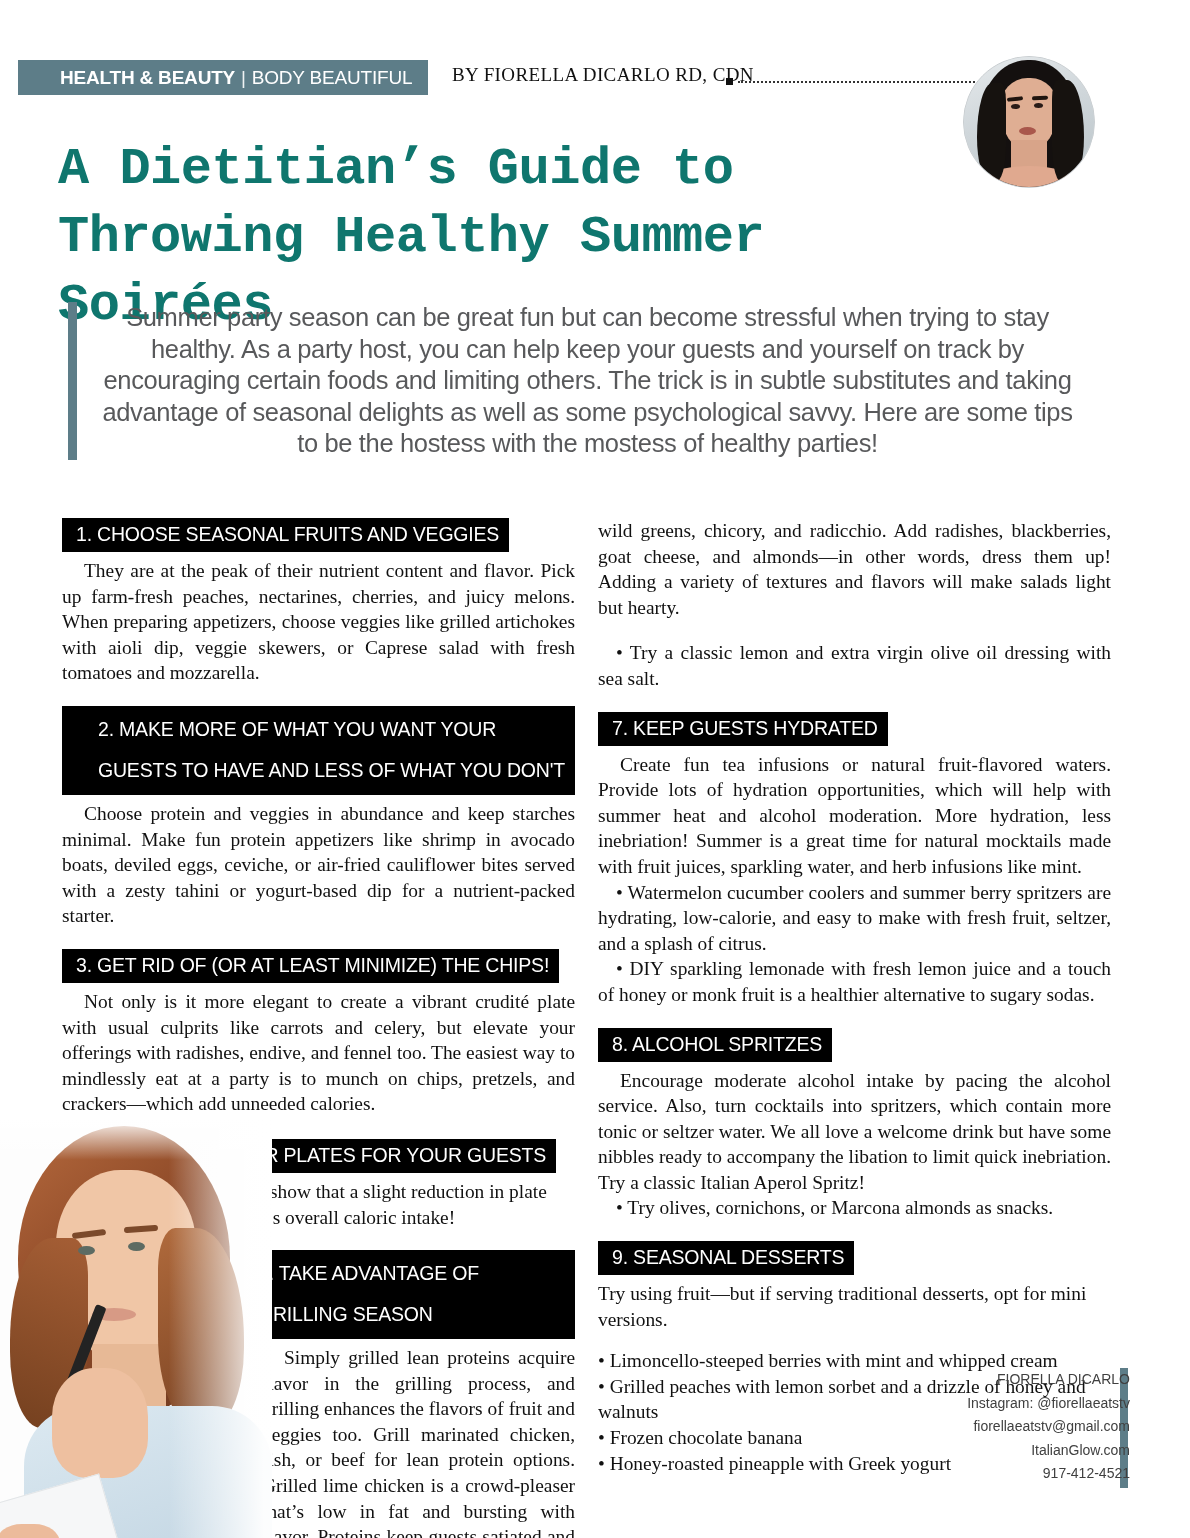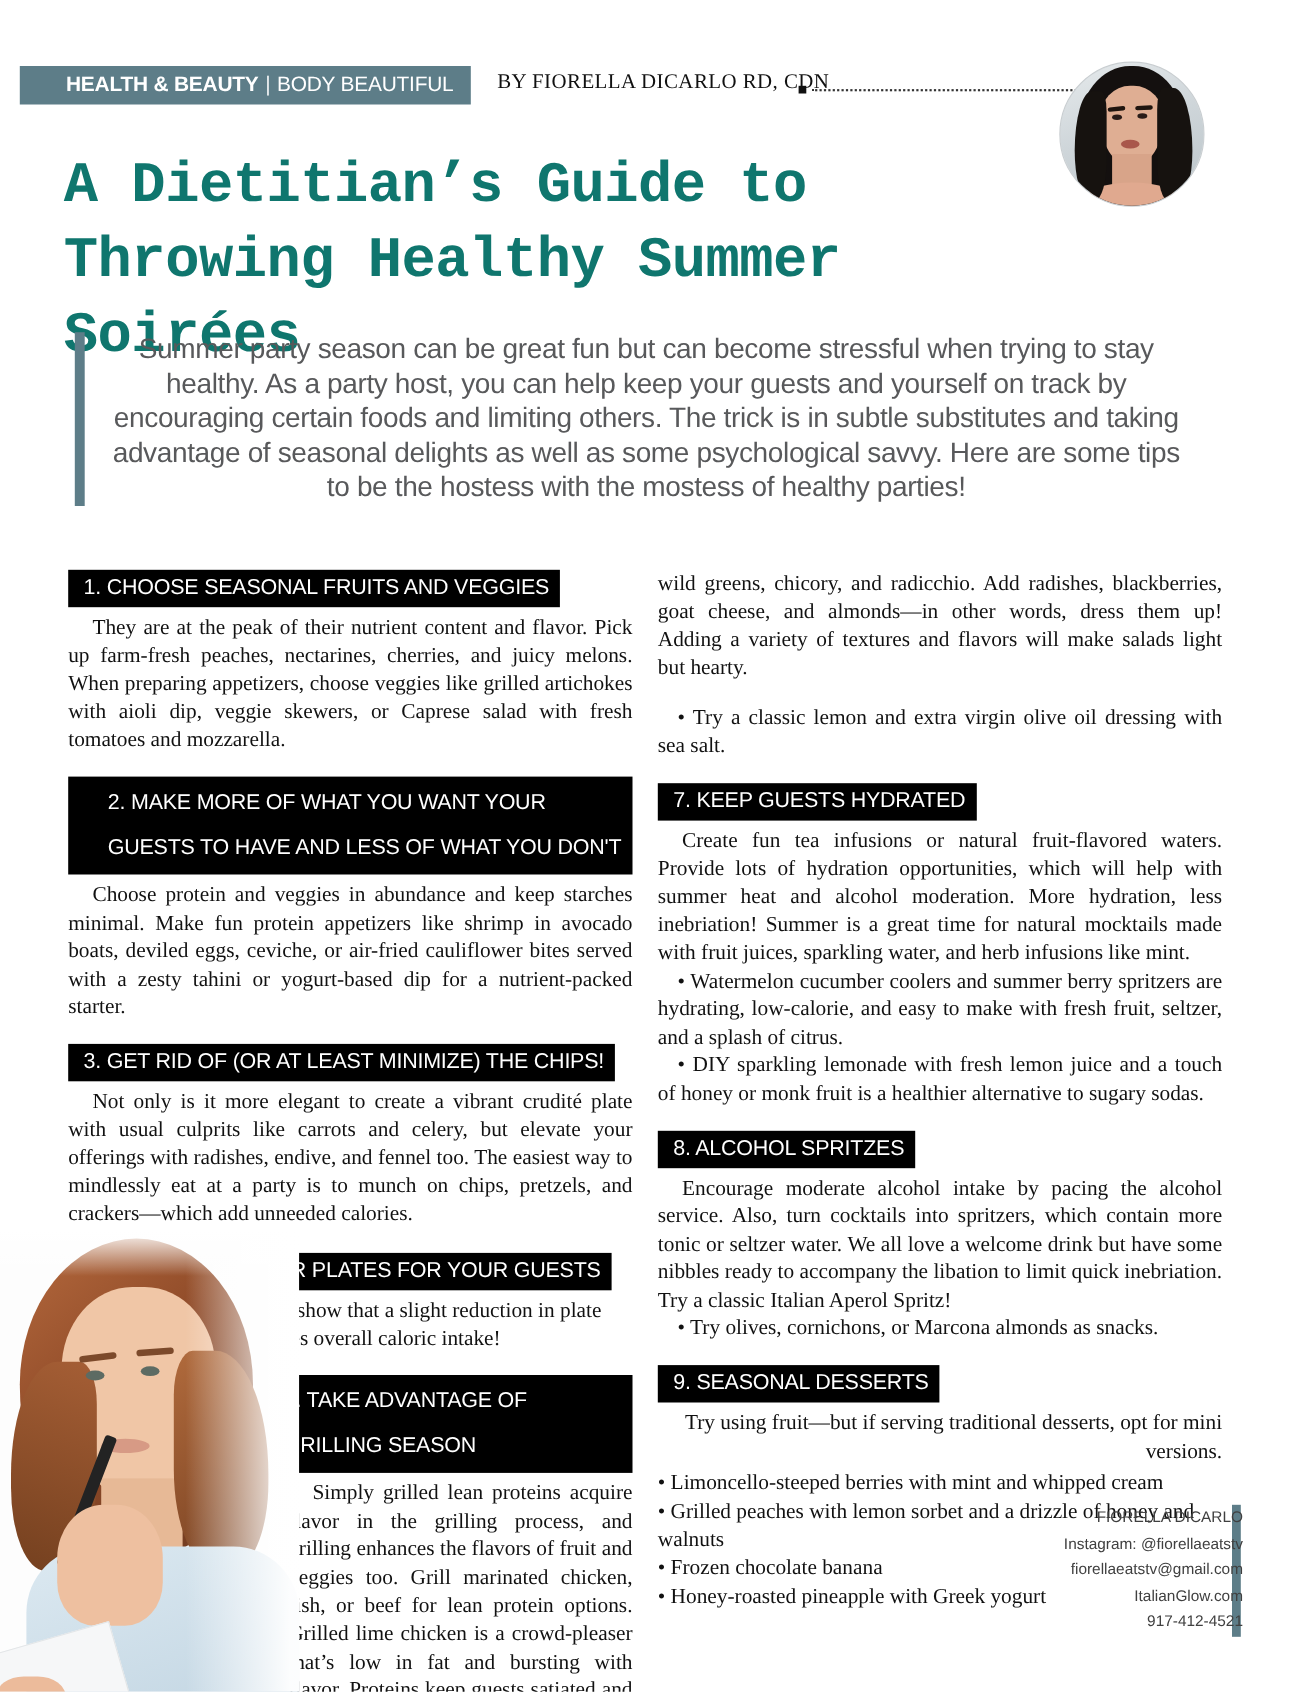--- a/index.html
+++ b/index.html
@@ -465,21 +465,21 @@
     <p class="bullet">• Watermelon cucumber coolers and summer berry spritzers are hydrating, low-calorie, and easy to make with fresh fruit, seltzer, and a splash of citrus.</p>
     <p class="bullet">• DIY sparkling lemonade with fresh lemon juice and a touch of honey or monk fruit is a healthier alternative to sugary sodas.</p>
     <div style="height:20px"></div>
 
     <div class="sechead">8. ALCOHOL SPRITZES</div>
     <p class="body" style="margin-bottom:0">Encourage moderate alcohol intake by pacing the alcohol service. Also, turn cocktails into spritzers, which contain more tonic or seltzer water. We all love a welcome drink but have some nibbles ready to accompany the libation to limit quick inebriation. Try a classic Italian Aperol Spritz!</p>
     <p class="bullet">• Try olives, cornichons, or Marcona almonds as snacks.</p>
     <div style="height:20px"></div>
 
     <div class="sechead">9. SEASONAL DESSERTS</div>
-    <p class="body noindent" style="margin-bottom:4px;text-align:right">Try using fruit—but if serving traditional desserts, opt for mini versions.</p>
+    <p class="body noindent" style="margin-bottom:16px;text-align:left">Try using fruit—but if serving traditional desserts, opt for mini versions.</p>
     <p class="bullet flush">• Limoncello-steeped berries with mint and whipped cream</p>
     <p class="bullet flush">• Grilled peaches with lemon sorbet and a drizzle of honey and walnuts</p>
     <p class="bullet flush">• Frozen chocolate banana</p>
     <p class="bullet flush">• Honey-roasted pineapple with Greek yogurt</p>
   </div>
 
   <div class="photo-woman">
     <span class="pw-bg"></span>
     <span class="pw-hair"></span>
     <span class="pw-face"></span>

